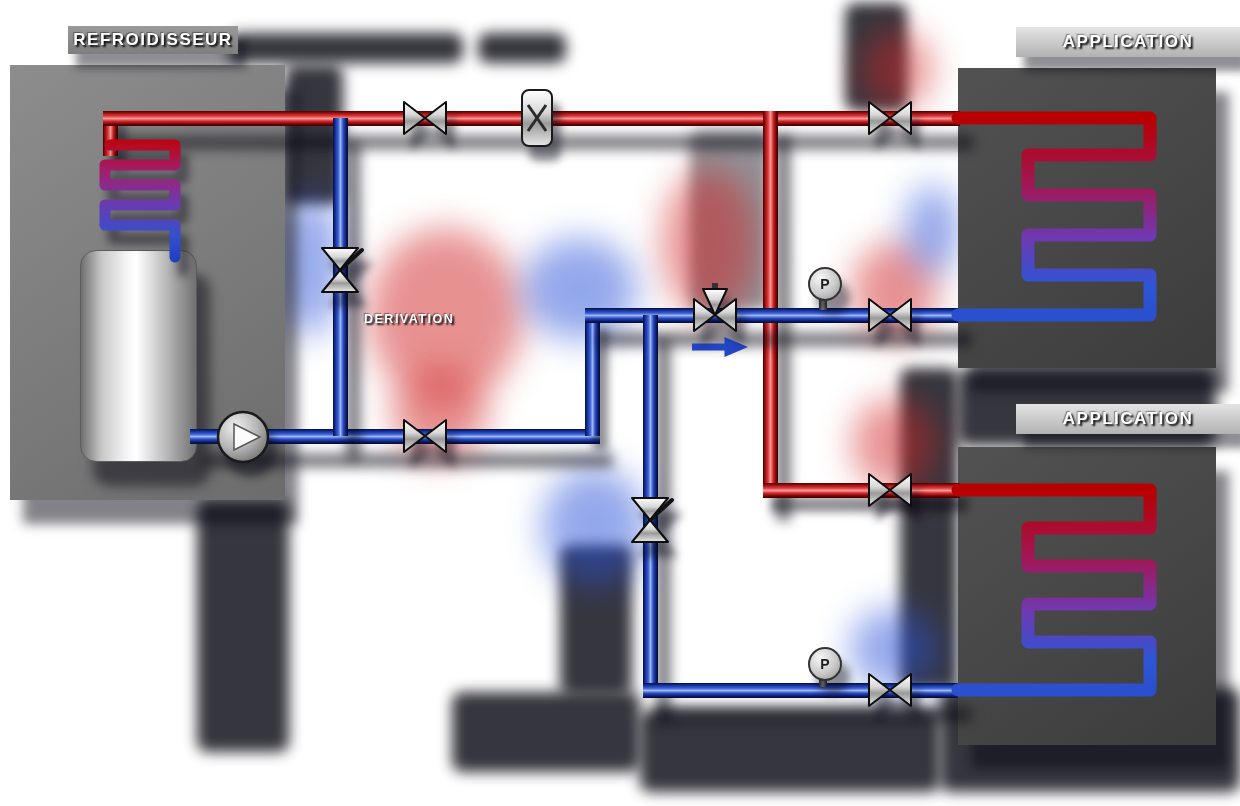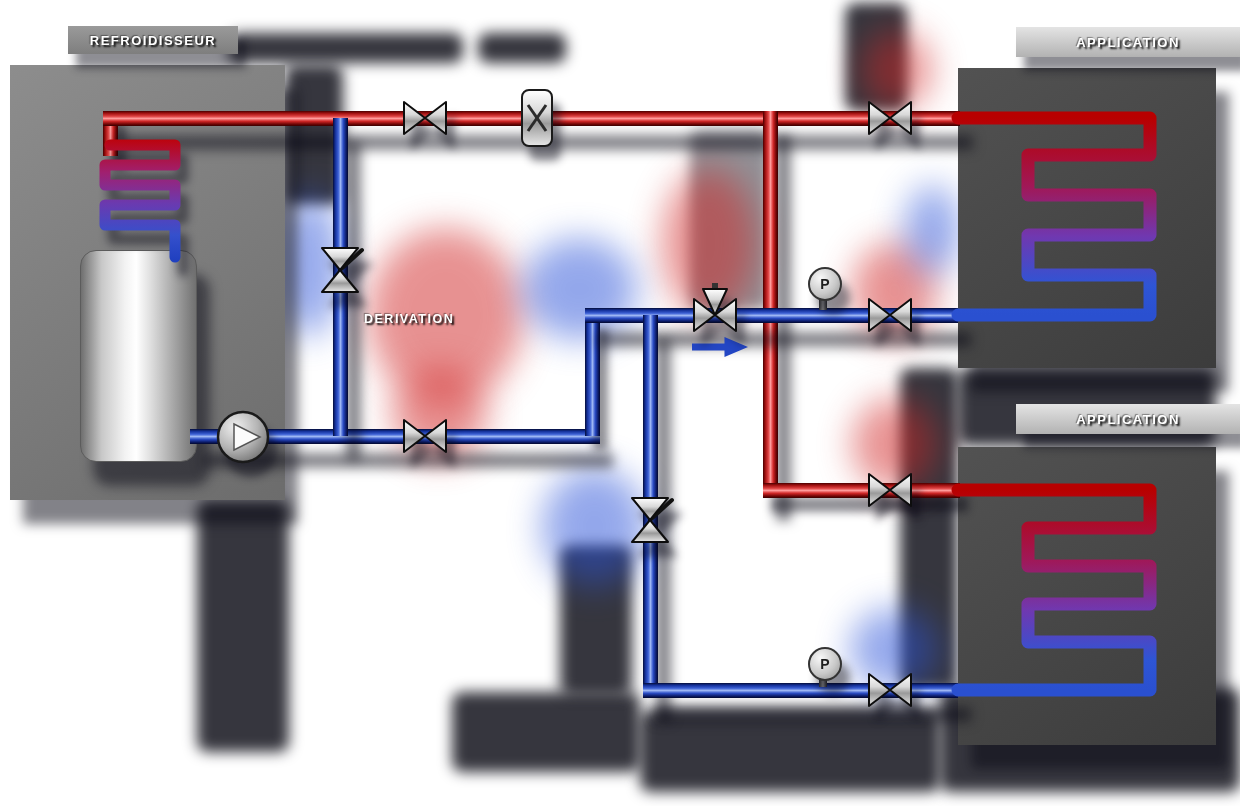--- a/index.html
+++ b/index.html
@@ -12,21 +12,21 @@
   
   .glow{position:absolute;border-radius:50%;filter:blur(17px);opacity:0.5;}
   .glow.red{background:#d02525;}
   .glow.blue{background:#2a52d8;}
   
   .box{position:absolute;}
   .chiller{background:linear-gradient(145deg,#8d8d8d,#6c6c6c);}
   .appbox{background:linear-gradient(145deg,#525252,#3c3c3c);}
   .plate{position:absolute;background:linear-gradient(180deg,#e4e4e4,#b2b2b2);
          display:flex;align-items:center;justify-content:center;}
-  .diagram-label{color:#ffffff;font-weight:bold;font-size:13px;letter-spacing:1.5px;
+  .diagram-label{color:#ffffff;font-weight:bold;font-size:17px;letter-spacing:1.5px;
          text-shadow:2px 2px 2px rgba(0,0,0,0.95),-1px -1px 1px rgba(0,0,0,0.4);white-space:nowrap;}
   
   .pipe{position:absolute;}
   .pipe-red-h{background:linear-gradient(180deg,#4a0000 0%,#a01010 15%,#dd4040 35%,#ff9b9b 50%,#d22828 68%,#6e0404 88%,#360000 100%);}
   .pipe-red-v{background:linear-gradient(90deg,#4a0000 0%,#a01010 15%,#dd4040 35%,#ff9b9b 50%,#d22828 68%,#6e0404 88%,#360000 100%);}
   .pipe-blue-h{background:linear-gradient(180deg,#050d38 0%,#14309a 15%,#3c60d5 35%,#9db6f4 50%,#2a4cc6 68%,#0b1a66 88%,#03082c 100%);}
   .pipe-blue-v{background:linear-gradient(90deg,#050d38 0%,#14309a 15%,#3c60d5 35%,#9db6f4 50%,#2a4cc6 68%,#0b1a66 88%,#03082c 100%);}
   
   .tank{position:absolute;border-radius:16px;border:1px solid #5c5c5c;
         background:linear-gradient(90deg,#6f6f6f 0%,#c8c8c8 18%,#f2f2f2 38%,#ffffff 48%,#e0e0e0 60%,#9a9a9a 85%,#707070 100%);}

